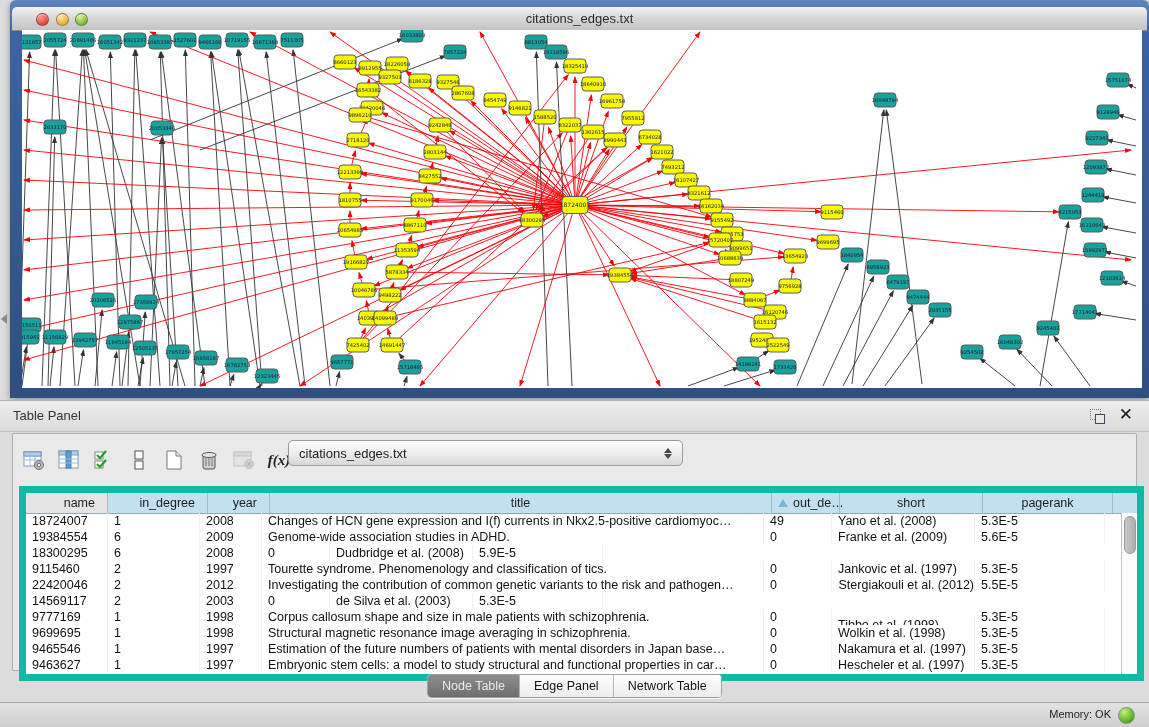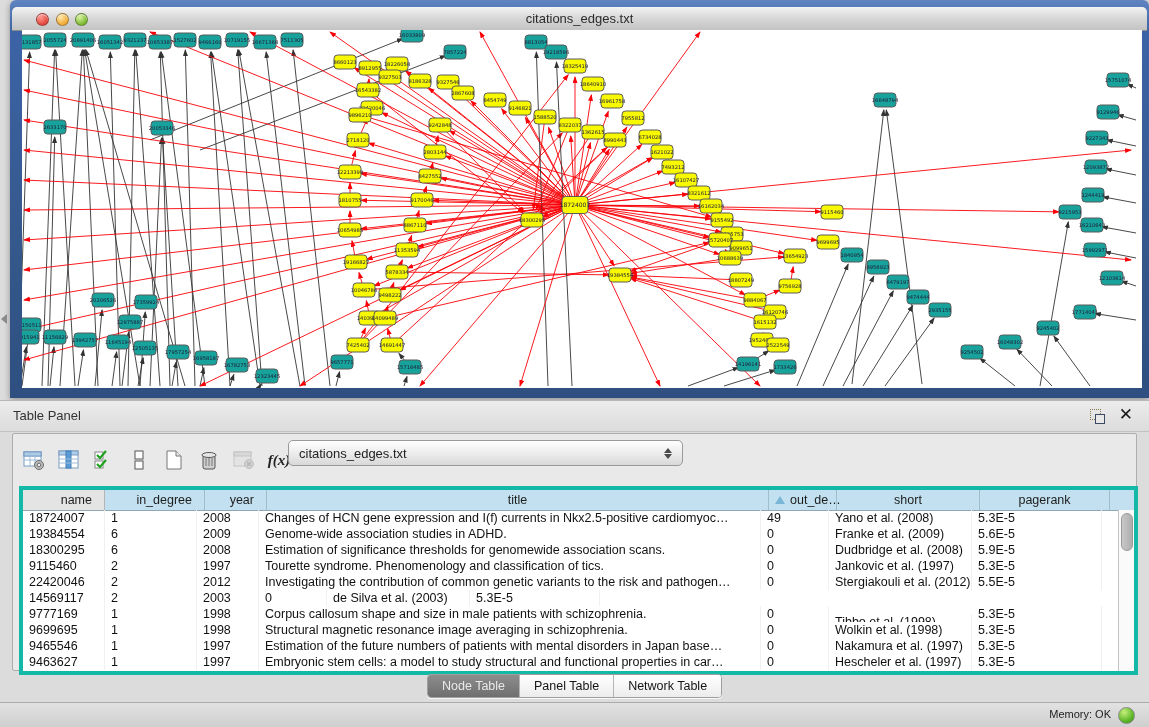--- a/index.html
+++ b/index.html
@@ -63,21 +63,21 @@
     background:linear-gradient(180deg,#ffffff,#e9e9e9 60%,#d8d8d8);
     border:1px solid #9a9a9a;border-radius:5px;cursor:pointer;
     font-size:13px;color:#222;display:flex;align-items:center;
   }
   .combo-label{padding-left:10px;flex:1;}
   .combo-arrows{width:20px;display:flex;flex-direction:column;align-items:center;gap:1px;padding-right:4px;}
   .combo-arrows i{display:block;width:0;height:0;border-left:4px solid transparent;border-right:4px solid transparent;}
   .ca-up{border-bottom:5px solid #4a4a4a;}
   .ca-dn{border-top:5px solid #4a4a4a;}
   
-  .grid{position:absolute;left:6px;top:52px;width:1111px;height:181px;background:#fff;border:4px solid #14b8a6;overflow:hidden;}
+  .grid{position:absolute;left:6px;top:52px;width:1111px;height:181px;background:#fff;border:7px solid #14b8a6;overflow:hidden;}
   .hdr-row{display:flex;height:20px;background:#c2e0ef;border-bottom:1px solid #8fa8b4;}
   .hdr-cell{box-sizing:border-box;border-right:1px solid #9fbecb;font-size:12.5px;color:#1d1d1d;
     display:flex;align-items:center;height:20px;}
   .hdr-cell.first{background:#e4e4e4;border-right:1px solid #b5b5b5;}
   .hdr-right{justify-content:flex-end;padding-right:12px;}
   .hdr-center{justify-content:center;}
   .hdr-left{justify-content:flex-start;padding-left:6px;}
   .sort-tri{display:inline-block;width:0;height:0;border-left:5px solid transparent;border-right:5px solid transparent;border-bottom:8px solid #79b6d6;margin-right:5px;}
   .data-rows{position:absolute;left:0;top:20px;right:15px;bottom:0;}
   .drow{display:flex;height:16px;font-size:12.5px;color:#111;cursor:default;}
@@ -904,41 +904,40 @@
           <div class="dcell" style="width: 62px;">2009</div>
           <div class="dcell" style="width: 502px;">Genome-wide association studies in ADHD.</div>
           <div class="dcell" style="width: 68px;">0</div>
           <div class="dcell" style="width: 143px;">Franke et al. (2009)</div>
           <div class="dcell" style="width: 130px;">5.6E-5</div>
         </div>
         <div class="drow">
           <div class="dcell" style="width: 82px;">18300295</div>
           <div class="dcell" style="width: 92px;">6</div>
           <div class="dcell" style="width: 62px;">2008</div>
-          <div class="dcell" style="width: 502px;">Estimation of significance thresholds for genomewide association scans.</div>
           <div class="dcell" style="width: 68px;">0</div>
           <div class="dcell" style="width: 143px;">Dudbridge et al. (2008)</div>
           <div class="dcell" style="width: 130px;">5.9E-5</div>
         </div>
         <div class="drow">
           <div class="dcell" style="width: 82px;">9115460</div>
           <div class="dcell" style="width: 92px;">2</div>
           <div class="dcell" style="width: 62px;">1997</div>
           <div class="dcell" style="width: 502px;">Tourette syndrome. Phenomenology and classification of tics.</div>
           <div class="dcell" style="width: 68px;">0</div>
           <div class="dcell" style="width: 143px;">Jankovic et al. (1997)</div>
           <div class="dcell" style="width: 130px;">5.3E-5</div>
         </div>
         <div class="drow">
           <div class="dcell" style="width: 82px;">22420046</div>
           <div class="dcell" style="width: 92px;">2</div>
           <div class="dcell" style="width: 62px;">2012</div>
           <div class="dcell" style="width: 502px;">Investigating the contribution of common genetic variants to the risk and pathogen…</div>
           <div class="dcell" style="width: 68px;">0</div>
-          <div class="dcell" style="width: 143px;">Stergiakouli et al. (2012)</div>
+          <div class="dcell" style="width: 143px; text-align: right;">Stergiakouli et al. (2012)</div>
           <div class="dcell" style="width: 130px;">5.5E-5</div>
         </div>
         <div class="drow">
           <div class="dcell" style="width: 82px;">14569117</div>
           <div class="dcell" style="width: 92px;">2</div>
           <div class="dcell" style="width: 62px;">2003</div>
           <div class="dcell" style="width: 68px;">0</div>
           <div class="dcell" style="width: 143px;">de Silva et al. (2003)</div>
           <div class="dcell" style="width: 130px;">5.3E-5</div>
         </div>
@@ -980,20 +979,20 @@
         </div>
       </div>
     <div class="vscroll">
         <div class="vthumb"></div>
       </div>
   </div>
 </div>
 
 <div class="tabs" id="tabs">
     <div class="tab active">Node Table</div>
-    <div class="tab">Panel Table</div>
+    <div class="tab">Edge Panel</div>
     <div class="tab">Network Table</div>
   </div>
 
 <div class="statusbar">
   <span class="mem-label">Memory: OK</span>
   <span class="mem-orb"></span>
 </div>
 
 </body></html>

